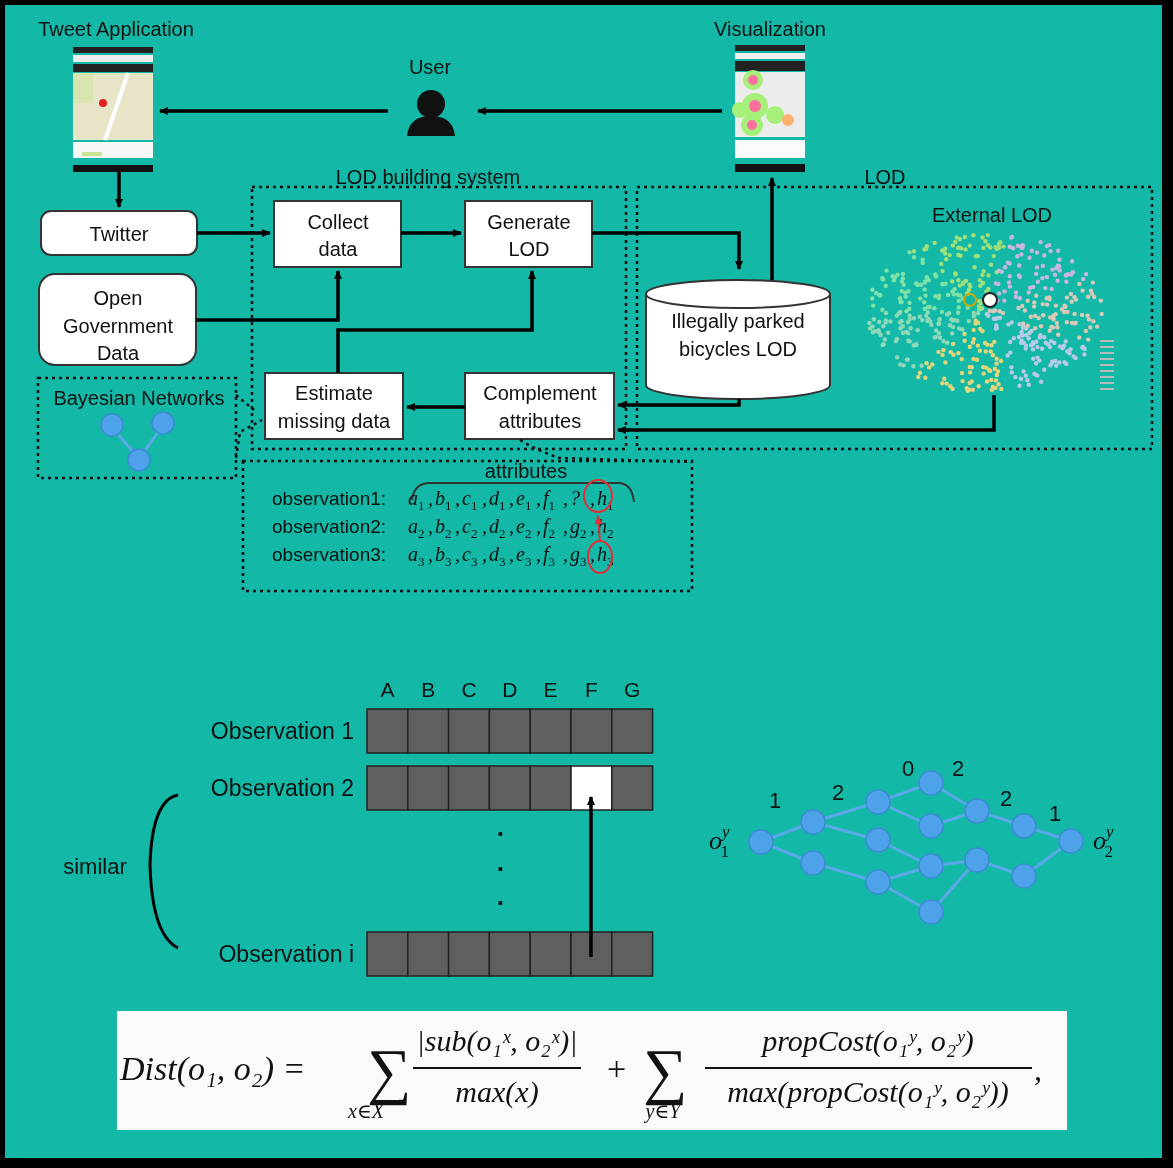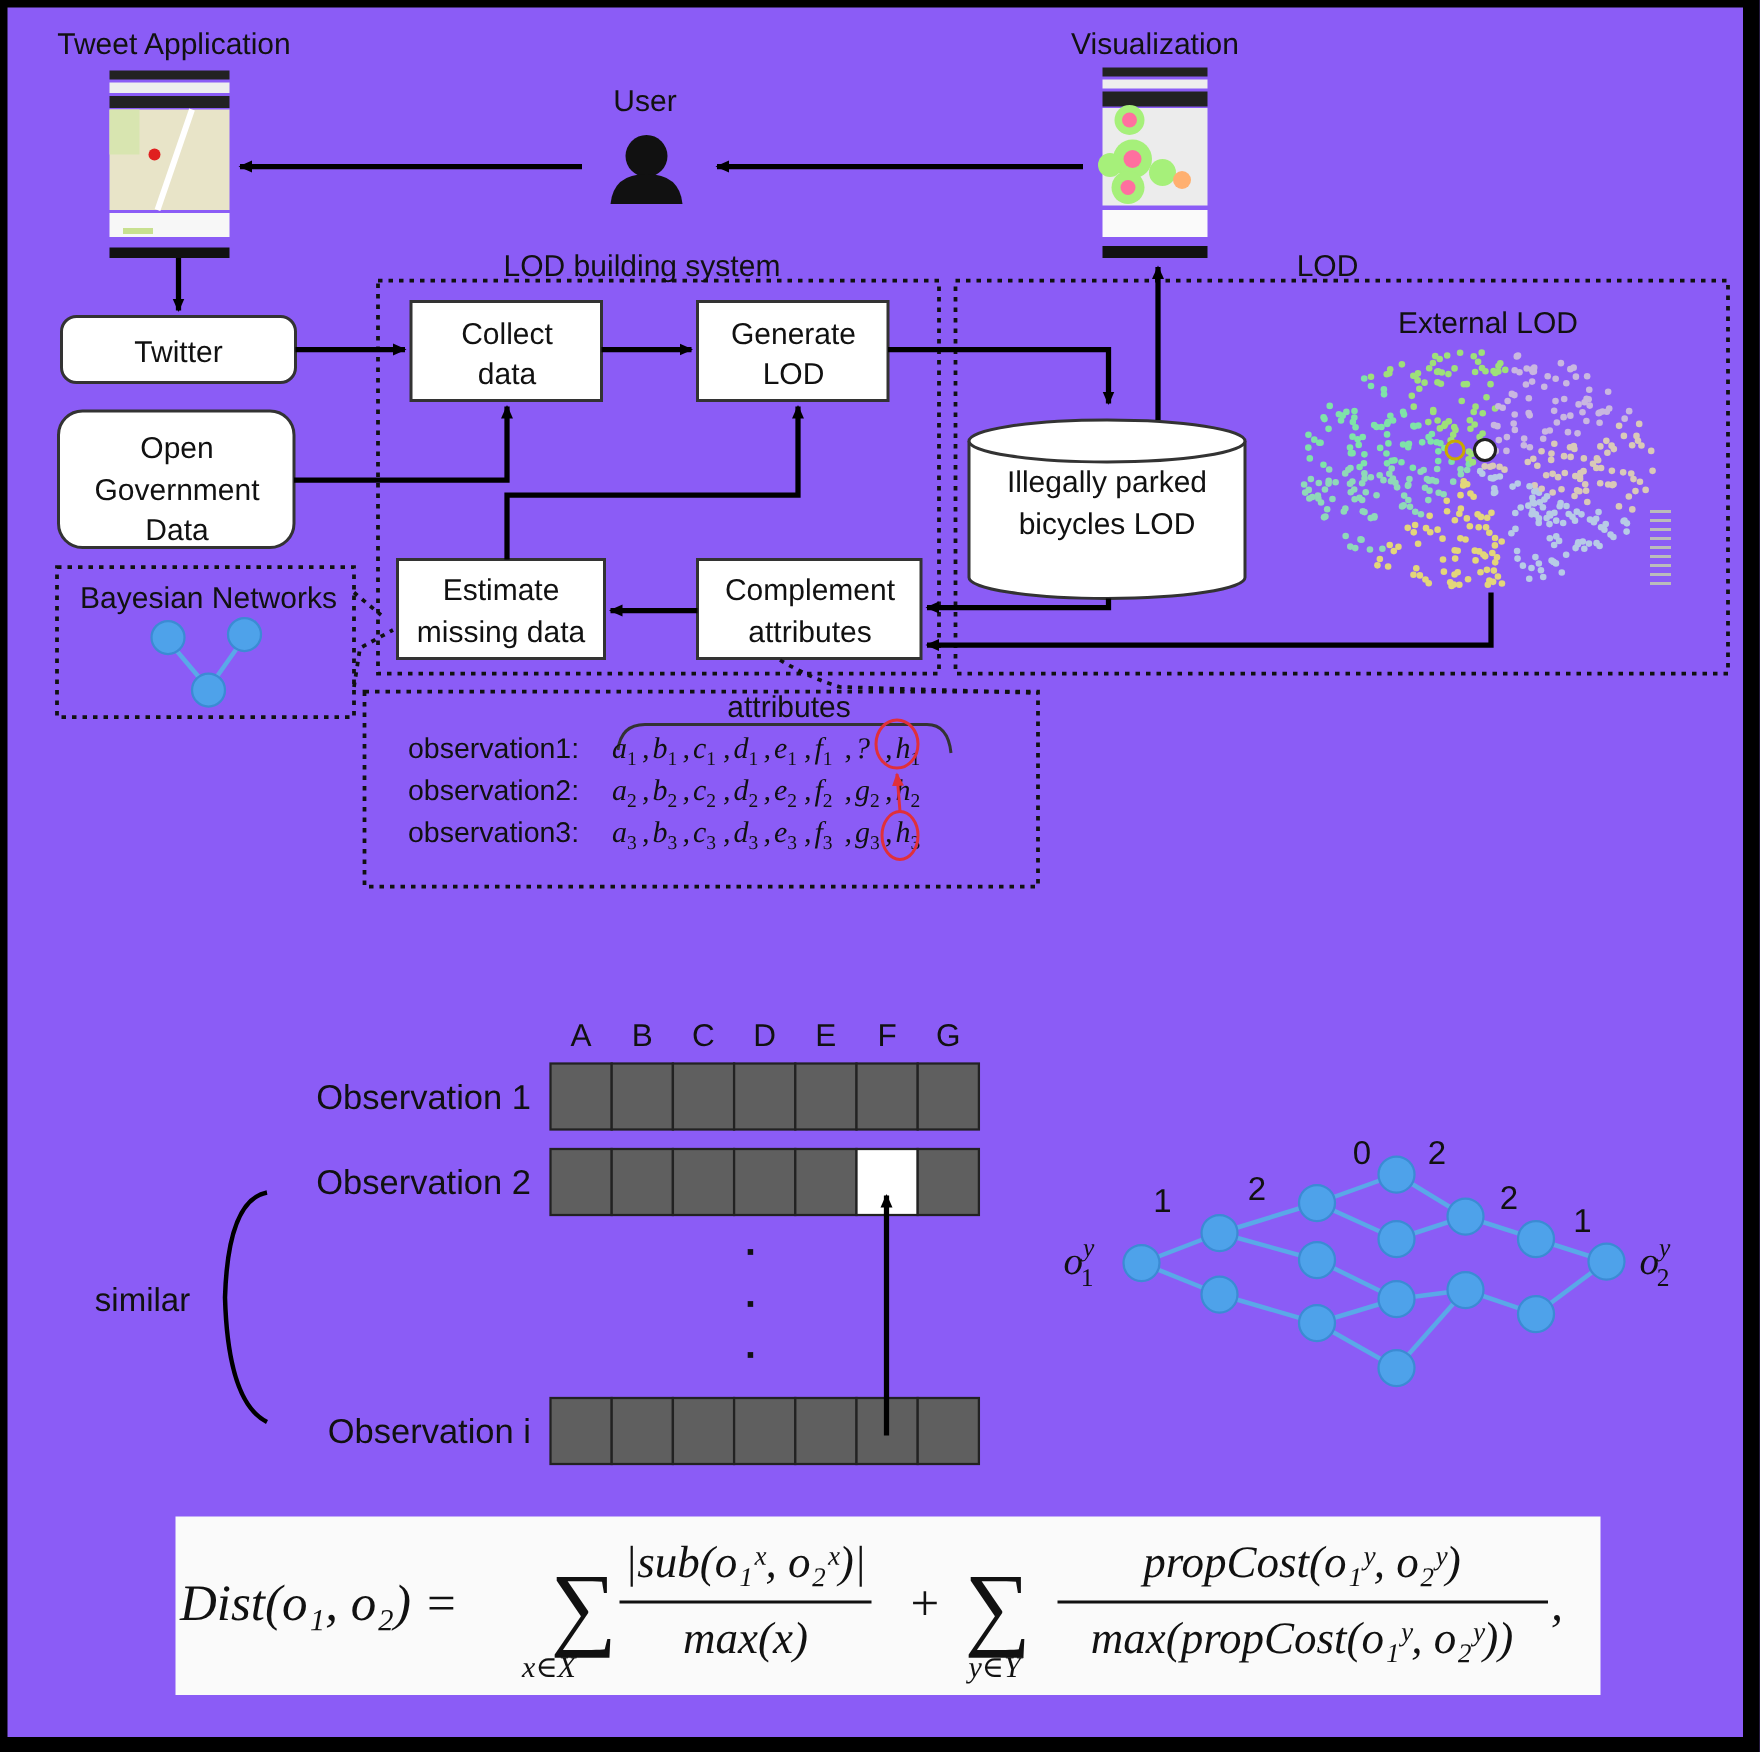--- a/index.html
+++ b/index.html
@@ -1,17 +1,17 @@
 <!DOCTYPE html>
 <html><head>
 <meta charset="utf-8">
 <style>
   html, body { margin: 0; padding: 0; background: #000; }
   body { width: 1173px; height: 1168px; position: relative; overflow: hidden; font-family: "Liberation Sans", "DejaVu Sans", sans-serif; }
-  #frame { position: absolute; left: 5px; top: 5px; width: 1157px; height: 1153px; background: #8b5cf6; }
+  #frame { position: absolute; left: 5px; top: 5px; width: 1157px; height: 1153px; background: #14b8a6; }
   svg text { font-family: "Liberation Sans", "DejaVu Sans", sans-serif; fill: #111; }
   .math { font-family: "Liberation Serif", "DejaVu Serif", serif; font-style: italic; }
   .box { fill: #fff; stroke: #333; stroke-width: 2; }
   .dash { fill: none; stroke: #111; stroke-width: 2.5; stroke-dasharray: 3 4; }
   .line { fill: none; stroke: #000; stroke-width: 3.5; }
   .lbl { font-size: 20px; text-anchor: middle; }
   .cell { fill: #5f5f5f; stroke: #222; stroke-width: 1.5; }
   .node { fill: #4ea2ea; stroke: #3b8bd4; stroke-width: 1.5; }
   .edge { stroke: #5aa8e8; stroke-width: 3; fill: none; }
 </style>

